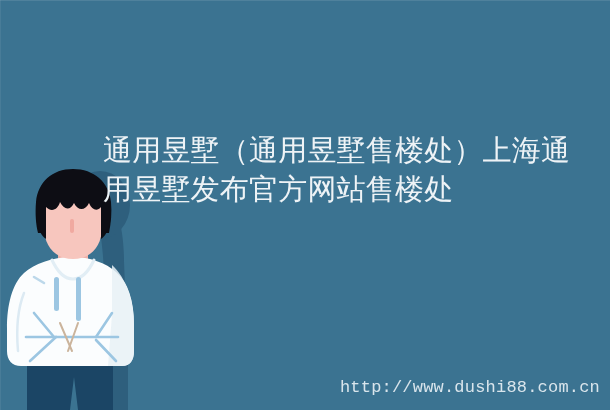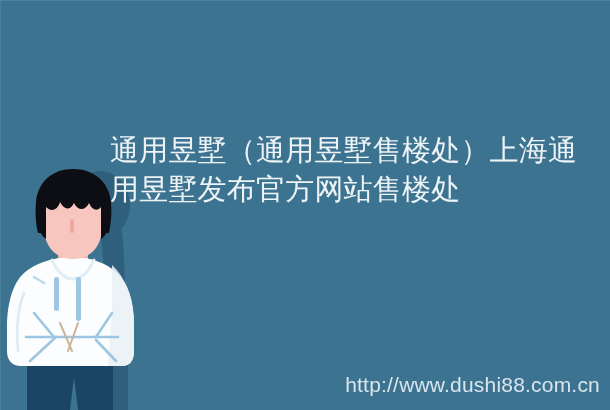--- a/index.html
+++ b/index.html
@@ -34,33 +34,33 @@
     width: 490px;
     z-index: 20;
     color: #eef3f6;
     font-size: 29px;
     line-height: 39px;
     letter-spacing: 0.2px;
     font-weight: 400;
     text-align: left;
     white-space: normal;
     word-break: break-all;
-    margin-left: 7px;
   }
 
   
   .watermark {
     position: absolute;
     right: 10px;
     bottom: 13px;
     z-index: 30;
     color: #e6eef3;
-    font-size: 21px;
+    font-size: 17px;
     letter-spacing: 0.2px;
     opacity: 0.93;
+    font-family: Liberation Mono, monospace;
   }
 
   
   .illus {
     position: absolute;
     left: 0px;
     top: 165px;
     width: 150px;
     height: 245px;
     z-index: 10;

